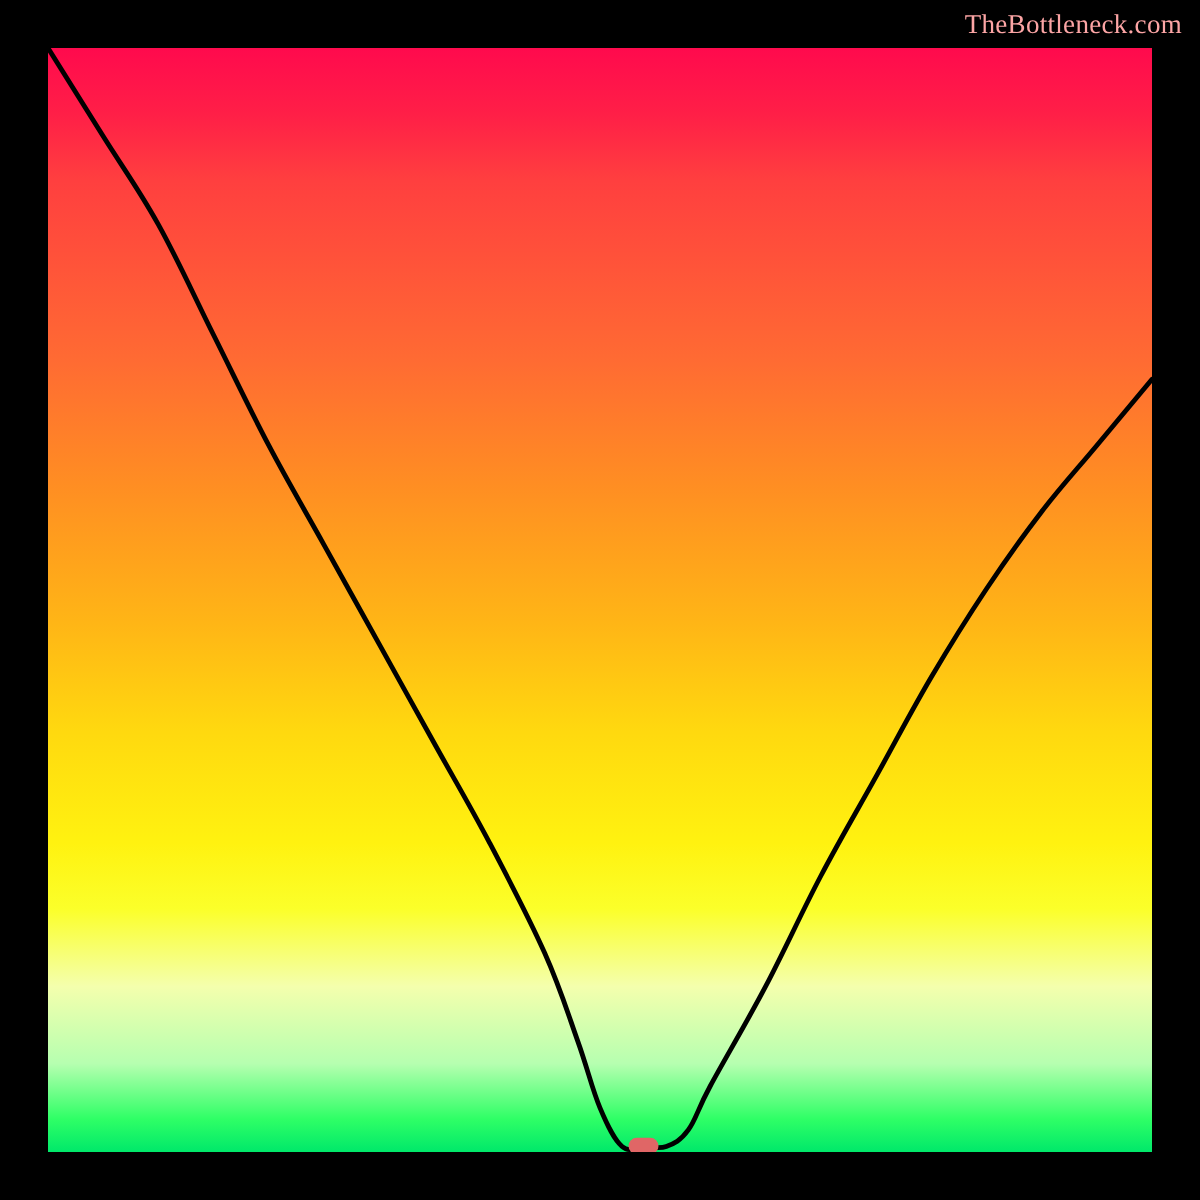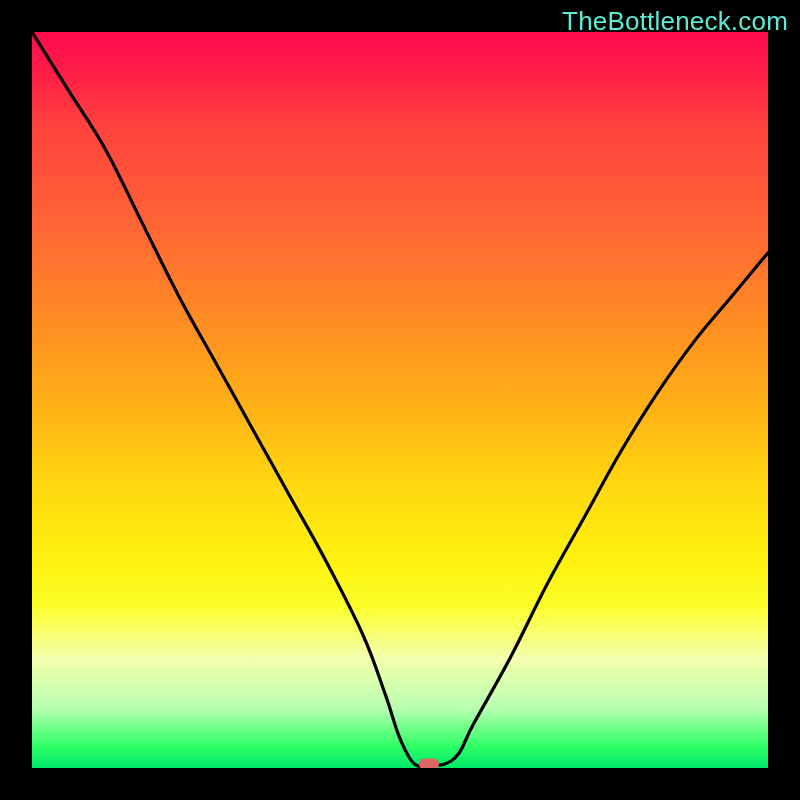--- a/index.html
+++ b/index.html
@@ -48,25 +48,26 @@
   }
   svg.curve {
     position: absolute;
     left: 0; top: 0;
     width: 100%; height: 100%;
   }
   .watermark {
     position: absolute;
     top: 6px;
     right: 12px;
-    color: #5eead4;
-    font-size: 26px;
+    color: #fca5a5;
+    font-size: 18px;
     font-weight: 500;
     letter-spacing: 0.2px;
     user-select: none;
+    font-family: Liberation Serif, serif;
   }
   .marker {
     position: absolute;
     width: 20px;
     height: 11px;
     border-radius: 6px;
     background: #e06666;
     transform: translate(-50%, -50%);
   }
 </style>

